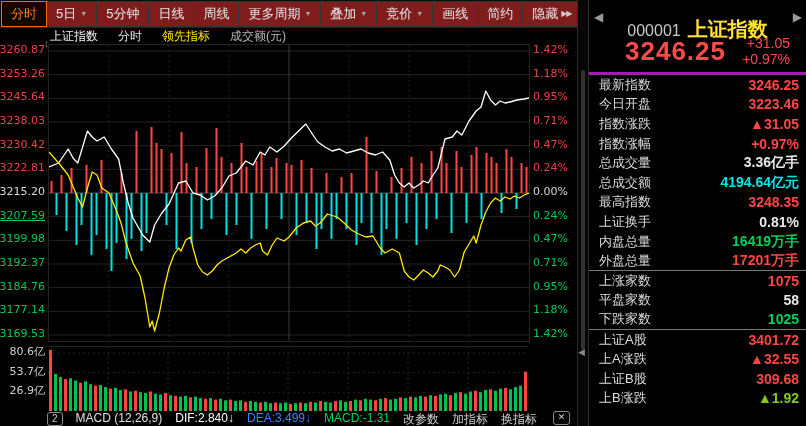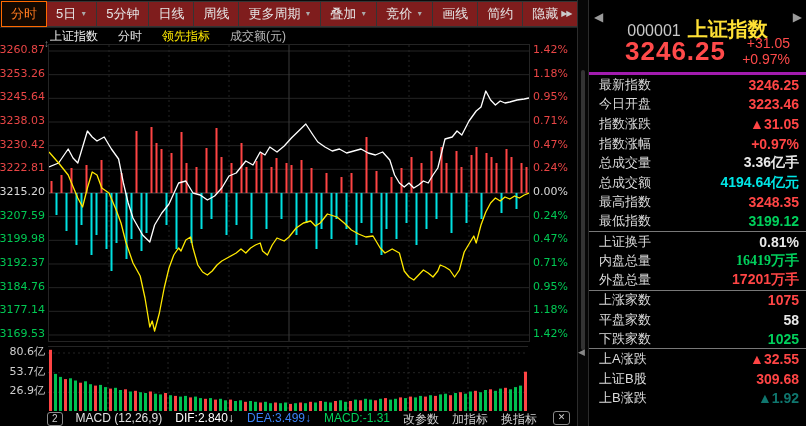--- a/index.html
+++ b/index.html
@@ -366,21 +366,21 @@
   </div>
 
   <div class="axisL" id="axisLeft">
       <div class="axlbl" style="top: 43.004px; color: rgb(232, 69, 69); right: 761px;">3260.87</div>
       <div class="axlbl" style="top: 66.67px; color: rgb(232, 69, 69); right: 761px;">3253.26</div>
       <div class="axlbl" style="top: 90.336px; color: rgb(232, 69, 69); right: 761px;">3245.64</div>
       <div class="axlbl" style="top: 114.002px; color: rgb(232, 69, 69); right: 761px;">3238.03</div>
       <div class="axlbl" style="top: 137.668px; color: rgb(232, 69, 69); right: 761px;">3230.42</div>
       <div class="axlbl" style="top: 161.334px; color: rgb(232, 69, 69); right: 761px; margin-left: 28px;">3222.81</div>
       <div class="axlbl" style="top: 185px; color: rgb(216, 216, 216); right: 761px;">3215.20</div>
-      <div class="axlbl" style="top: 208.666px; color: rgb(0, 200, 83); right: 761px;">3207.59</div>
+      <div class="axlbl" style="top: 208.666px; color: rgb(0, 200, 83); right: 761px; text-decoration: underline;">3207.59</div>
       <div class="axlbl" style="top: 232.332px; color: rgb(0, 200, 83); right: 761px;">3199.98</div>
       <div class="axlbl" style="top: 255.998px; color: rgb(0, 200, 83); right: 761px;">3192.37</div>
       <div class="axlbl" style="top: 279.664px; color: rgb(0, 200, 83); right: 761px;">3184.76</div>
       <div class="axlbl" style="top: 303.33px; color: rgb(0, 200, 83); right: 761px;">3177.14</div>
       <div class="axlbl" style="top: 326.996px; color: rgb(0, 200, 83); right: 761px;">3169.53</div>
     </div>
   <div class="axisR" id="axisRight">
       <div class="axlbl" style="top: 43.004px; color: rgb(232, 69, 69); left: 533px;">1.42%</div>
       <div class="axlbl" style="top: 66.67px; color: rgb(232, 69, 69); left: 533px;">1.18%</div>
       <div class="axlbl" style="top: 90.336px; color: rgb(232, 69, 69); left: 533px;">0.95%</div>
@@ -457,56 +457,56 @@
           <span class="p-val" style="color: rgb(232, 232, 232);">3.36亿手</span>
         </div>
         <div class="p-row">
           <span class="p-lbl">总成交额</span>
           <span class="p-val" style="color: rgb(0, 229, 229);">4194.64亿元</span>
         </div>
         <div class="p-row">
           <span class="p-lbl">最高指数</span>
           <span class="p-val" style="color: rgb(255, 69, 69);">3248.35</span>
         </div>
-        <div class="p-row sep">
-          <span class="p-lbl">最低指数</span>
-          <span class="p-val" style="color: rgb(0, 208, 92);">3199.12</span>
-        </div>
         <div class="p-row">
           <span class="p-lbl">上证换手</span>
           <span class="p-val" style="color: rgb(232, 232, 232);">0.81%</span>
         </div>
         <div class="p-row">
           <span class="p-lbl">内盘总量</span>
-          <span class="p-val" style="color: rgb(0, 208, 92); font-family: Liberation Serif, serif;">16419万手</span>
+          <span class="p-val" style="color: rgb(0, 208, 92);">16419万手</span>
         </div>
         <div class="p-row sep">
           <span class="p-lbl">外盘总量</span>
           <span class="p-val" style="color: rgb(255, 69, 69);">17201万手</span>
         </div>
         <div class="p-row">
           <span class="p-lbl">上涨家数</span>
           <span class="p-val" style="color: rgb(255, 69, 69);">1075</span>
         </div>
         <div class="p-row">
           <span class="p-lbl">平盘家数</span>
           <span class="p-val" style="color: rgb(232, 232, 232);">58</span>
         </div>
         <div class="p-row sep">
           <span class="p-lbl">下跌家数</span>
           <span class="p-val" style="color: rgb(0, 208, 92); text-align: center;">1025</span>
         </div>
         <div class="p-row">
+          <span class="p-lbl">上证A股</span>
+          <span class="p-val" style="color: rgb(255, 69, 69);">3401.72</span>
+        </div>
+        <div class="p-row">
           <span class="p-lbl">上A涨跌</span>
           <span class="p-val" style="color: rgb(255, 69, 69); text-align: right;">▲32.55</span>
         </div>
         <div class="p-row">
           <span class="p-lbl">上证B股</span>
           <span class="p-val" style="color: rgb(255, 69, 69);">309.68</span>
         </div>
         <div class="p-row">
           <span class="p-lbl">上B涨跌</span>
-          <span class="p-val" style="color: #0f766e;">▲1.92</span>
+          <span class="p-val" style="color: #84cc16;">▲1.92</span>
         </div>
       </div>
   </div>
 
 </div>
 
 </body></html>

